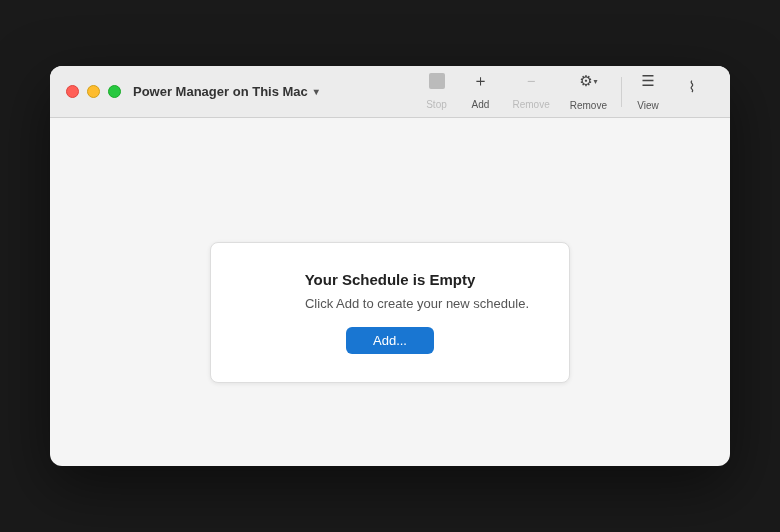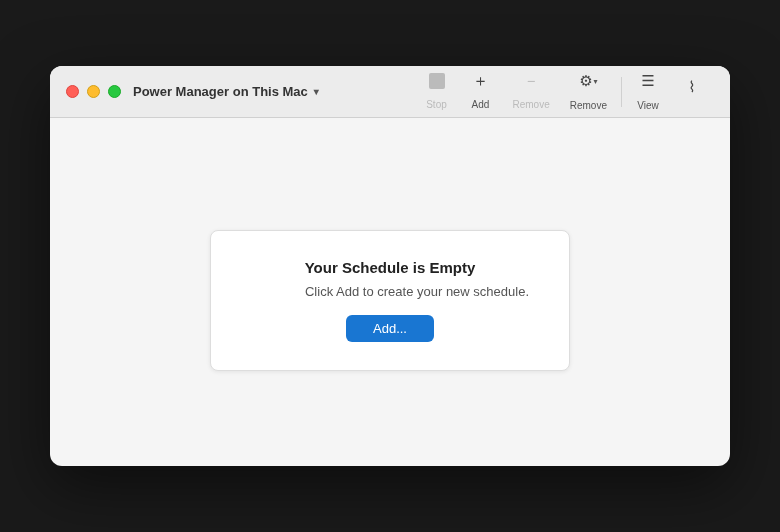--- a/index.html
+++ b/index.html
@@ -158,20 +158,21 @@
 
     .empty-state {
       background: white;
       border: 1px solid #ddd;
       border-radius: 8px;
       padding: 28px 40px;
       text-align: center;
       width: 360px;
       pointer-events: all;
       box-shadow: 0 1px 4px rgba(0,0,0,0.08);
+      margin-top: 12px;
     }
 
     .empty-state-title {
       font-size: 15px;
       font-weight: 700;
       color: #222;
       margin-bottom: 8px;
     }
 
     .empty-state-desc {

